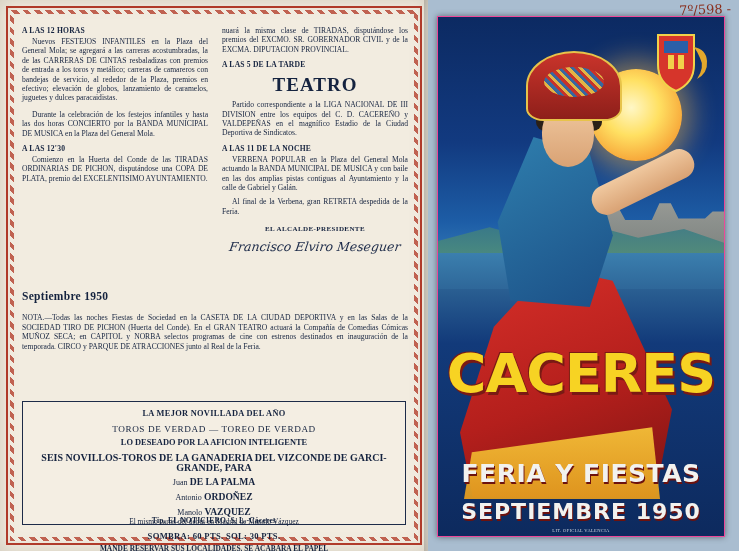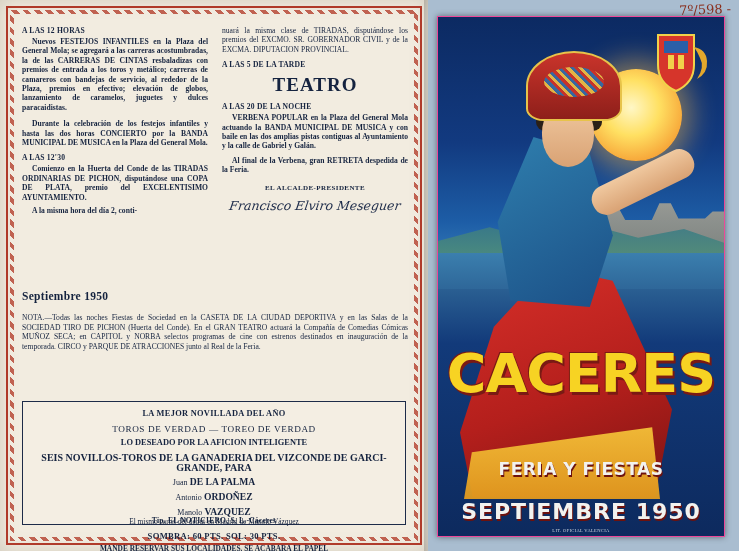--- a/index.html
+++ b/index.html
@@ -29,21 +29,21 @@
 
   .cols{
     position:absolute;left:22px;top:26px;width:386px;height:330px;
     display:flex;gap:14px;
   }
   .col{width:50%;}
 
   .tiny{font-size:7.6px;line-height:9.4px;color:#15233f;text-align:justify;}
   .time{font-size:7.6px;font-weight:bold;color:#15233f;margin:6px 0 2px 0;letter-spacing:.2px;}
   .time.first{margin-top:0;}
-  .indent{text-indent:10px;font-weight:bold;}
+  .indent{text-indent:10px;}
 
   .futbol{
     text-align:center;font-weight:bold;font-size:19px;letter-spacing:1px;
     color:#15233f;margin:5px 0 4px 0;
   }
 
   .alcalde{
     text-align:center;font-size:7px;font-weight:bold;letter-spacing:.4px;
     color:#15233f;margin-top:9px;
   }
@@ -177,21 +177,21 @@
   .title{
     position:absolute;left:0;top:330px;width:100%;text-align:center;
     font-family:"DejaVu Sans",sans-serif;font-weight:bold;
     font-size:54px;line-height:54px;letter-spacing:-1px;
     color:#f7d323;
     text-shadow:2px 3px 0 #7a1a14, -1px -1px 0 #7a1a14;
   }
   .subtitle{
     position:absolute;left:0;top:442px;width:100%;text-align:center;
     font-family:"DejaVu Sans",sans-serif;font-weight:bold;
-    font-size:17px;letter-spacing:.5px;color:#f2f2ef;
+    font-size:25px;letter-spacing:.5px;color:#f2f2ef;
     text-shadow:1px 2px 0 #6d120e;
   }
   .subtitle2{
     position:absolute;left:0;top:482px;width:100%;text-align:center;
     font-family:"DejaVu Sans",sans-serif;font-weight:bold;
     font-size:22px;letter-spacing:1px;color:#f2f2ef;
     text-shadow:1px 2px 0 #6d120e;
   }
   .poster-credit{
     position:absolute;left:0;bottom:3px;width:100%;text-align:center;
@@ -218,28 +218,28 @@
   <div class="deco-edge"></div>
 
   <div class="cols">
 
     <div class="col">
       <div class="time first">A LAS 12 HORAS</div>
       <div class="tiny indent">Nuevos FESTEJOS INFANTILES en la Plaza del General Mola; se agregará a las carreras acostumbradas, la de las CARRERAS DE CINTAS resbaladizas con premios de entrada a los toros y metálico; carreras de camareros con bandejas de servicio, al rededor de la Plaza, premios en efectivo; elevación de globos, lanzamiento de caramelos, juguetes y dulces paracaidistas.</div>
       <div class="tiny indent" style="margin-top:7px">Durante la celebración de los festejos infantiles y hasta las dos horas CONCIERTO por la BANDA MUNICIPAL DE MUSICA en la Plaza del General Mola.</div>
       <div class="time">A LAS 12'30</div>
       <div class="tiny indent">Comienzo en la Huerta del Conde de las TIRADAS ORDINARIAS DE PICHON, disputándose una COPA DE PLATA, premio del EXCELENTISIMO AYUNTAMIENTO.</div>
-      <div class="tiny indent" style="margin-top:4px">A la misma hora del día 2, conti-</div>
     </div>
 
     <div class="col">
       <div class="tiny">nuará la misma clase de TIRADAS, disputándose los premios del EXCMO. SR. GOBERNADOR CIVIL y de la EXCMA. DIPUTACION PROVINCIAL.</div>
       <div class="time">A LAS 5 DE LA TARDE</div>
       <div class="futbol">TEATRO</div>
-      <div class="time">A LAS 20 DE LA NOCHE</div>
+      <div class="tiny indent">Partido correspondiente a la LIGA NACIONAL DE III DIVISION entre los equipos del C. D. CACEREÑO y VALDEPEÑAS en el magnífico Estadio de la Ciudad Deportiva de Sindicatos.</div>
+      <div class="time">A LAS 11 DE LA NOCHE</div>
       <div class="tiny indent">VERBENA POPULAR en la Plaza del General Mola actuando la BANDA MUNICIPAL DE MUSICA y con baile en las dos amplias pistas contiguas al Ayuntamiento y la calle de Gabriel y Galán.</div>
       <div class="tiny indent" style="margin-top:5px">Al final de la Verbena, gran RETRETA despedida de la Feria.</div>
       <div class="alcalde">EL ALCALDE-PRESIDENTE</div>
       <div class="firma">Francisco Elviro Meseguer</div>
     </div>
   </div>
 
   <div class="fecha">Septiembre 1950</div>
 
   <div class="nota">NOTA.—Todas las noches Fiestas de Sociedad en la CASETA DE LA CIUDAD DEPORTIVA y en las Salas de la SOCIEDAD TIRO DE PICHON (Huerta del Conde). En el GRAN TEATRO actuará la Compañía de Comedias Cómicas MUÑOZ SECA; en CAPITOL y NORBA selectos programas de cine con estrenos destinados en inauguración de la temporada. CIRCO y PARQUE DE ATRACCIONES junto al Real de la Feria.</div>

